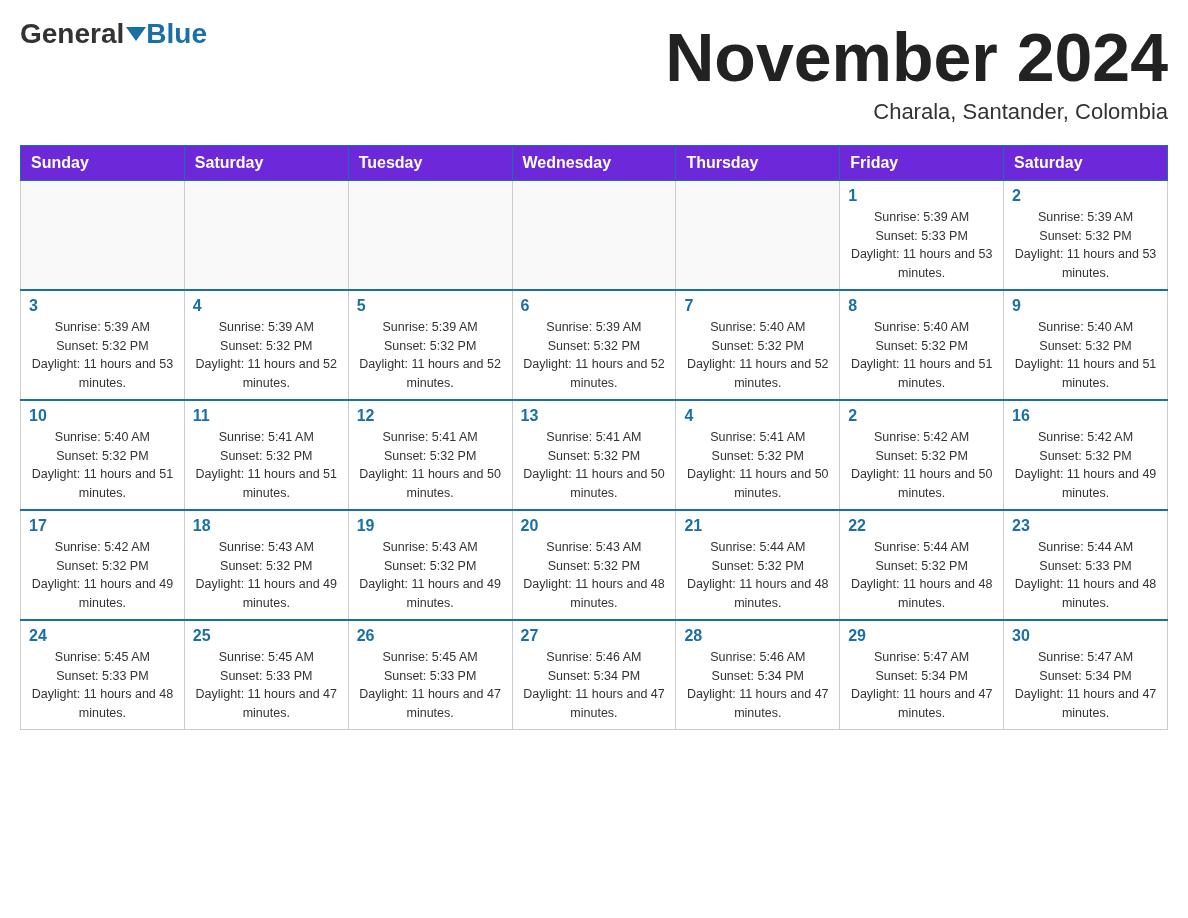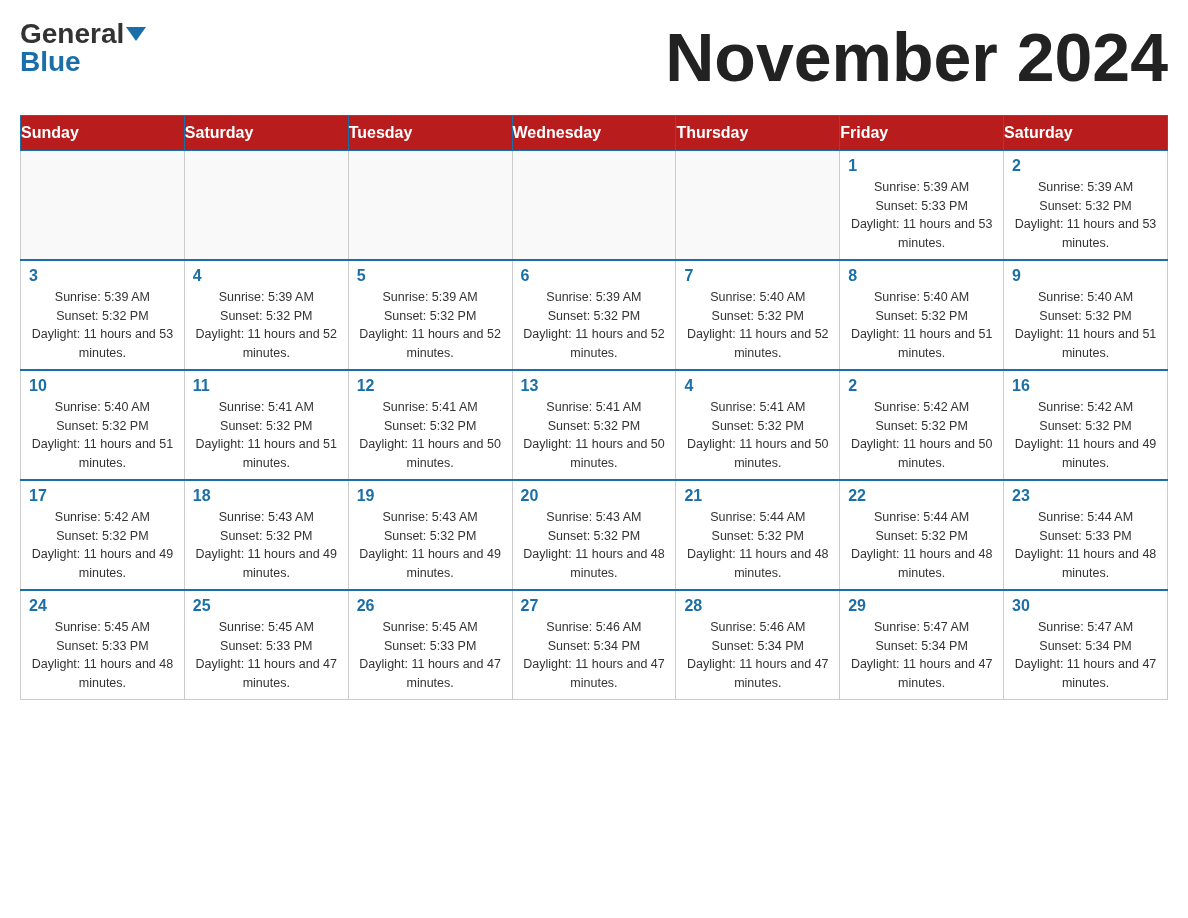--- a/index.html
+++ b/index.html
@@ -11,21 +11,21 @@
       min-height: 918px;
     }
     .header {
       display: flex;
       justify-content: space-between;
       align-items: flex-start;
       margin-bottom: 20px;
     }
     .logo {
       display: flex;
-      flex-direction: column;
+      flex-direction: row;
       align-items: flex-start;
     }
     .logo-general {
       font-size: 28px;
       font-weight: bold;
       color: #333;
       line-height: 1;
     }
     .logo-blue {
       font-size: 28px;
@@ -59,25 +59,25 @@
     .location {
       font-size: 22px;
       color: #333;
       margin-top: 4px;
     }
     .calendar {
       width: 100%;
       border-collapse: collapse;
     }
     .calendar th {
-      background-color: #b91c1c;
+      background-color: #6d28d9;
       color: #fff;
       font-size: 16px;
       font-weight: bold;
-      padding: 8px 0;
+      padding: 8px 10px;
       text-align: left;
       border: 1px solid #1a6fa8;
     }
     .calendar td {
       border: 1px solid #ccc;
       vertical-align: top;
       padding: 6px 8px;
       width: 14.28%;
       min-height: 100px;
       font-size: 13px;
@@ -109,20 +109,21 @@
 <div class="header">
   <div class="logo">
     <div class="logo-line">
       <span class="logo-general">General</span>
       <span class="logo-triangle"></span>
     </div>
     <span class="logo-blue">Blue</span>
   </div>
   <div class="title-area">
     <div class="month-title">November 2024</div>
+    <div class="location">Charala, Santander, Colombia</div>
   </div>
 </div>
 
 <table class="calendar">
   <thead>
     <tr>
     <th>Sunday</th>
         <th>Saturday</th>
         <th>Tuesday</th>
         <th>Wednesday</th>

